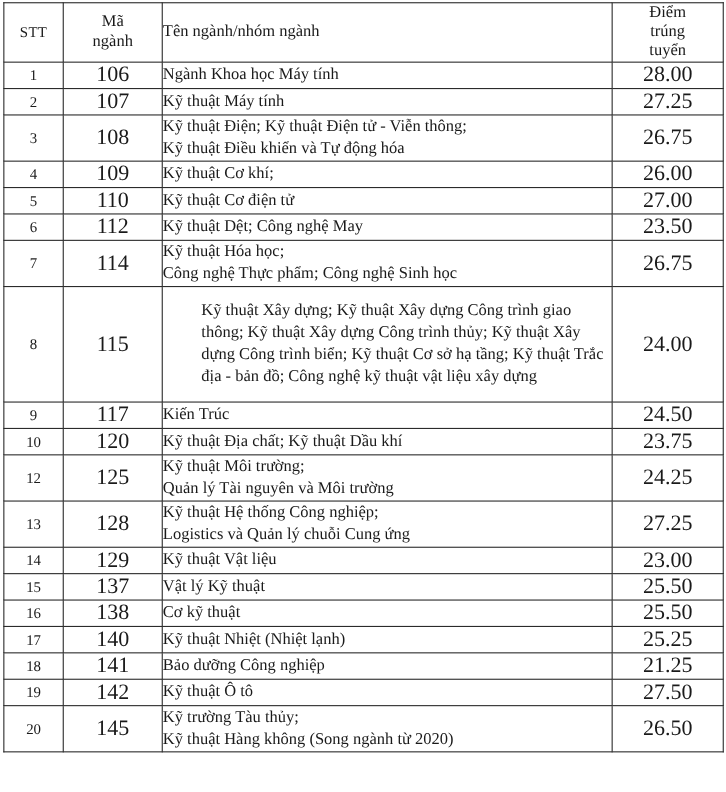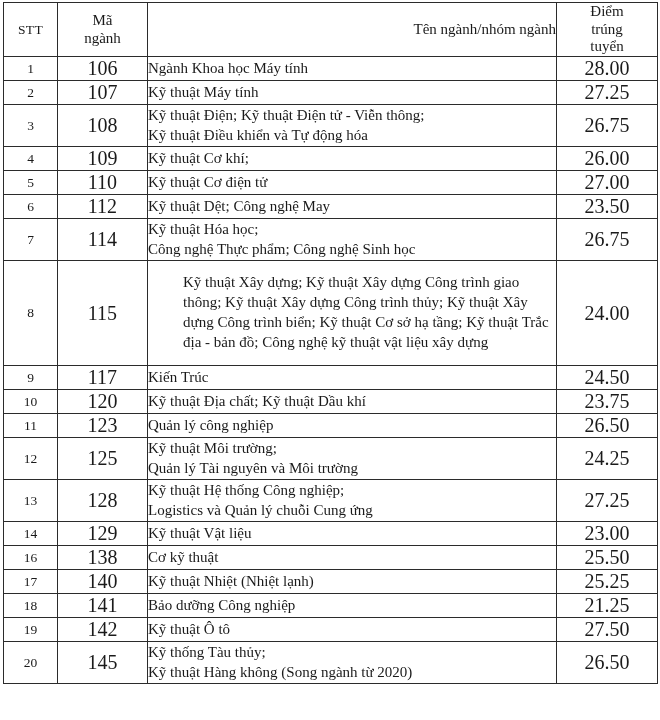--- a/index.html
+++ b/index.html
@@ -44,21 +44,21 @@
     font-size: 15px;
     line-height: 1.18;
     padding: 5px 2px;
   }
   thead th.h-stt {
     font-weight: normal;
     font-size: 13.5px;
     letter-spacing: 0.3px;
   }
   thead th.h-name {
-    text-align: right;
+    text-align: left;
     padding-left: 9px;
   }
 
   
   .section-row td {
     font-weight: bold;
     font-size: 13.5px;
     padding: 4px 0 4px 9px;
     letter-spacing: 0.1px;
     text-align: left;
@@ -186,28 +186,20 @@
         <td class="cell-score">24.50</td>
       </tr>
       <tr>
         <td class="cell-stt">10</td>
         <td class="cell-code">120</td>
         <td class="cell-name">
           <span class="line">Kỹ thuật Địa chất; Kỹ thuật Dầu khí</span>
         </td>
         <td class="cell-score">23.75</td>
       </tr>
-      <tr>
-        <td class="cell-stt">11</td>
-        <td class="cell-code">123</td>
-        <td class="cell-name">
-          <span class="line">Quản lý công nghiệp</span>
-        </td>
-        <td class="cell-score">26.50</td>
-      </tr>
       <tr class="r-two">
         <td class="cell-stt">12</td>
         <td class="cell-code">125</td>
         <td class="cell-name">
           <span class="line">Kỹ thuật Môi trường;</span>
           <span class="line">Quản lý Tài nguyên và Môi trường</span>
         </td>
         <td class="cell-score">24.25</td>
       </tr>
       <tr class="r-two">
@@ -221,20 +213,28 @@
       </tr>
       <tr>
         <td class="cell-stt">14</td>
         <td class="cell-code">129</td>
         <td class="cell-name">
           <span class="line">Kỹ thuật Vật liệu</span>
         </td>
         <td class="cell-score">23.00</td>
       </tr>
       <tr>
+        <td class="cell-stt">15</td>
+        <td class="cell-code">137</td>
+        <td class="cell-name">
+          <span class="line">Vật lý Kỹ thuật</span>
+        </td>
+        <td class="cell-score">25.50</td>
+      </tr>
+      <tr>
         <td class="cell-stt">16</td>
         <td class="cell-code">138</td>
         <td class="cell-name">
           <span class="line">Cơ kỹ thuật</span>
         </td>
         <td class="cell-score">25.50</td>
       </tr>
       <tr>
         <td class="cell-stt">17</td>
         <td class="cell-code">140</td>
@@ -256,19 +256,19 @@
         <td class="cell-code">142</td>
         <td class="cell-name">
           <span class="line">Kỹ thuật Ô tô</span>
         </td>
         <td class="cell-score">27.50</td>
       </tr>
       <tr class="r-two">
         <td class="cell-stt">20</td>
         <td class="cell-code">145</td>
         <td class="cell-name">
-          <span class="line">Kỹ thống Tàu thủy;</span>
+          <span class="line">Kỹ trường Tàu thủy;</span>
           <span class="line">Kỹ thuật Hàng không (Song ngành từ 2020)</span>
         </td>
         <td class="cell-score">26.50</td>
       </tr>
     </tbody>
 </table>
 
 </body></html>

